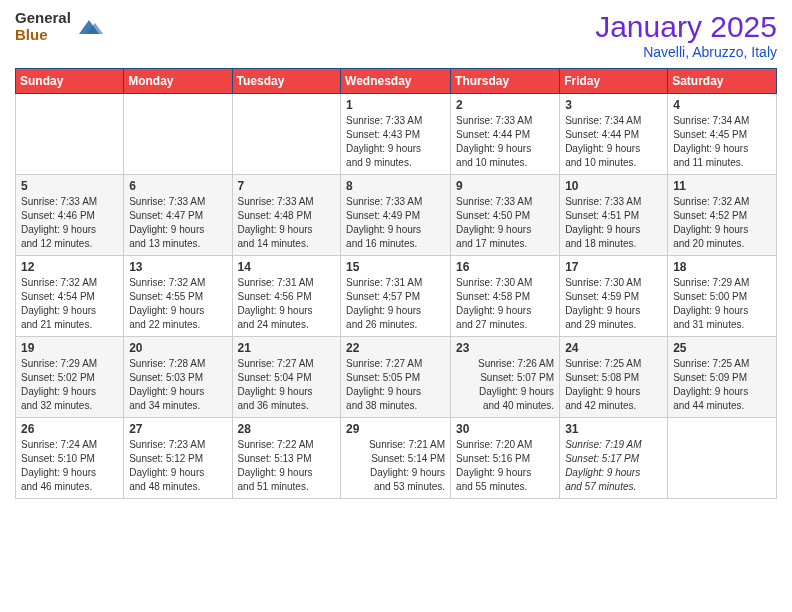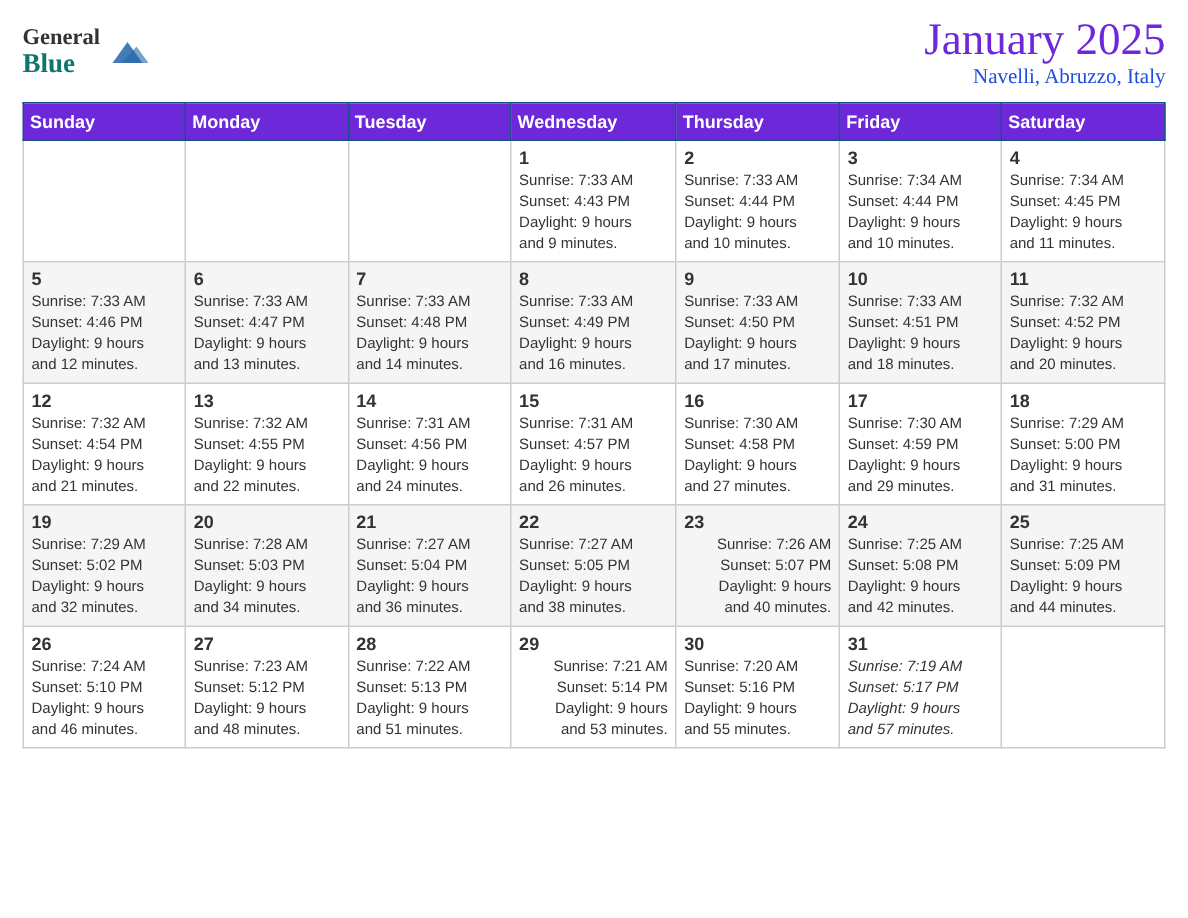--- a/index.html
+++ b/index.html
@@ -8,44 +8,43 @@
       background: #fff;
       width: 792px;
       min-height: 612px;
     }
     .page {
       width: 792px;
       padding: 10px 15px;
     }
     .header {
       display: flex;
-      align-items: center;
+      align-items: flex-start;
       justify-content: space-between;
       margin-bottom: 8px;
-      font-family: Liberation Serif, serif;
     }
     .logo {
       display: flex;
       align-items: center;
       gap: 2px;
     }
     .logo-text {
       display: flex;
       flex-direction: column;
       line-height: 1.1;
     }
     .logo-general {
       font-size: 15px;
       font-weight: bold;
       color: #333;
     }
     .logo-blue {
-      font-size: 18px;
+      font-size: 15px;
       font-weight: bold;
-      color: #0f766e;
+      color: #a16207;
     }
     .logo-icon {
       width: 28px;
       height: 22px;
       margin-left: 2px;
     }
     .title-block {
       text-align: right;
     }
     .month-title {
@@ -56,21 +55,21 @@
     .location {
       font-size: 14px;
       color: #1d4ed8;
     }
     .calendar {
       width: 100%;
       border-collapse: collapse;
       border: 1px solid #ccc;
     }
     .calendar th {
-      background-color: #6d28d9;
+      background-color: #ef4444;
       color: #fff;
       font-size: 12px;
       font-weight: bold;
       padding: 5px 4px;
       text-align: left;
       border: 1px solid #1a4f8a;
     }
     .calendar td {
       vertical-align: top;
       border: 1px solid #ccc;

